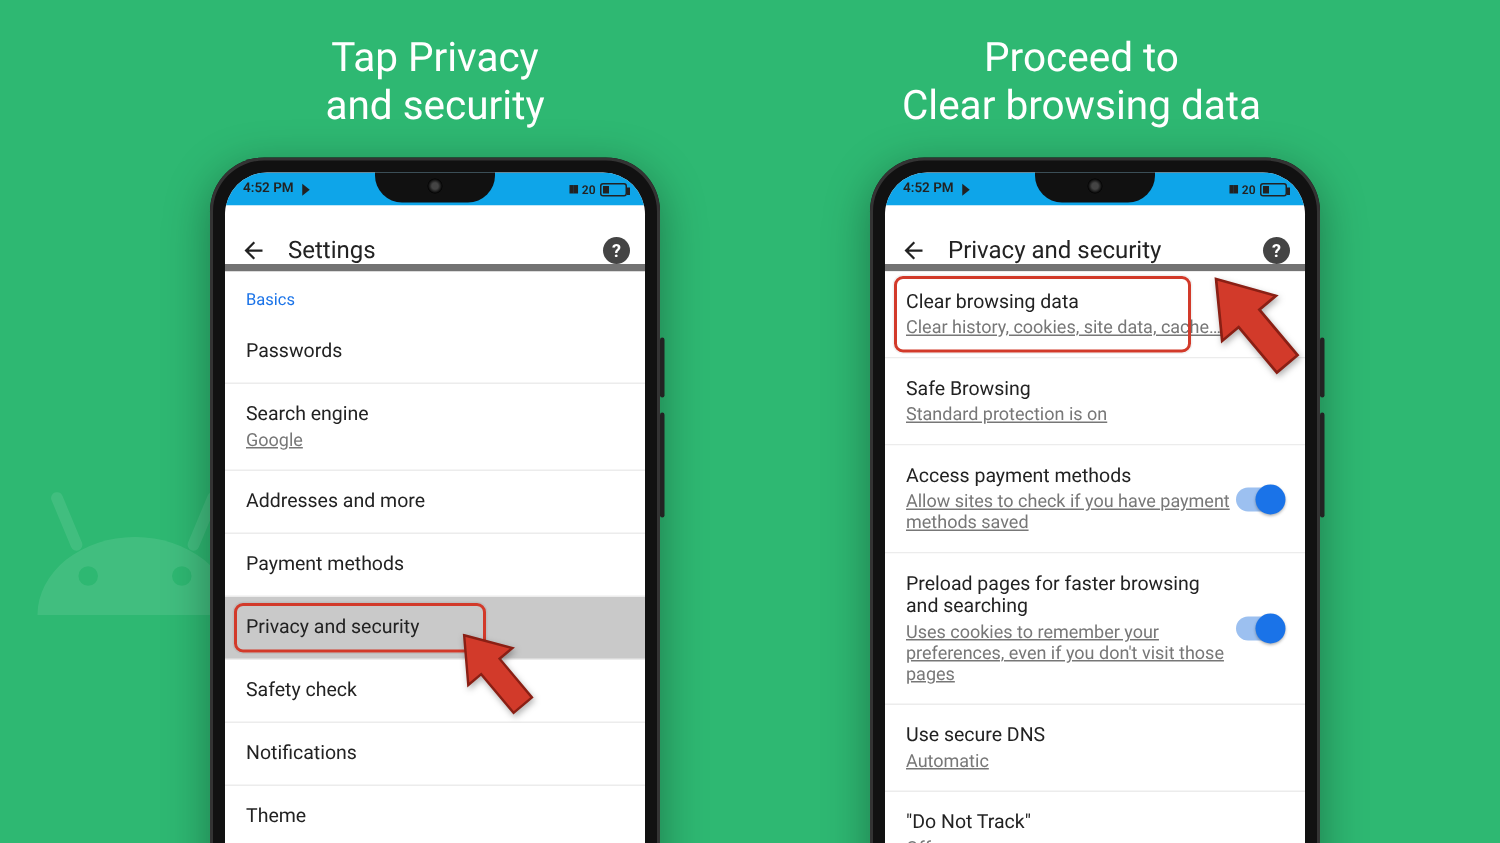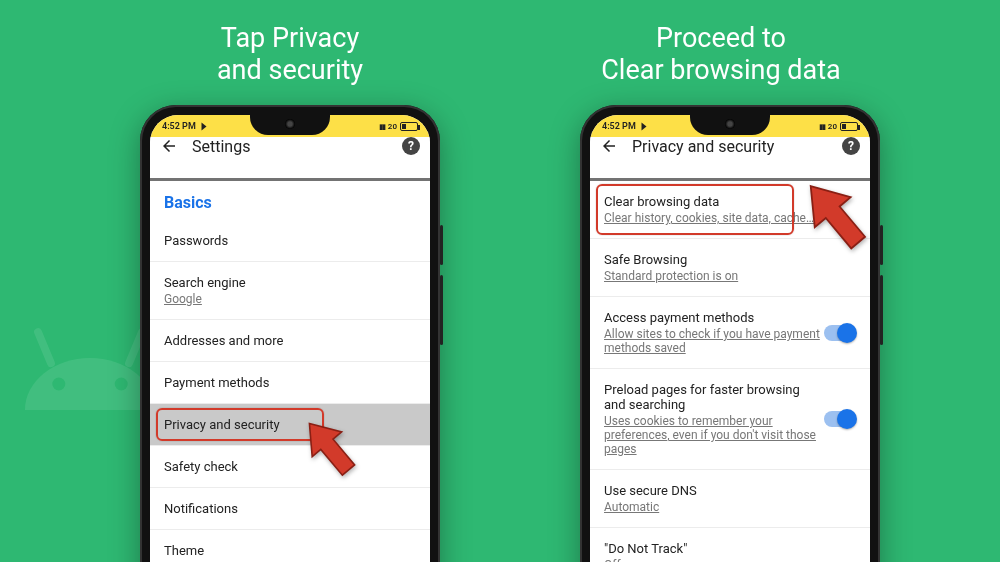--- a/index.html
+++ b/index.html
@@ -94,21 +94,21 @@
 
   .statusbar {
     height: 22px;
     display: flex;
     align-items: center;
     justify-content: space-between;
     padding: 0 12px;
     font-size: 9px;
     font-weight: 600;
     color: #222;
-    background: #fde047;
+    background: #0ea5e9;
   }
   .status-left { display: flex; align-items: center; gap: 4px; }
   .status-right { display: flex; align-items: center; gap: 3px; text-align: center; }
   .tri {
     width: 0; height: 0;
     border-left: 4px solid transparent;
     border-right: 4px solid transparent;
     border-bottom: 5px solid #222;
     transform: rotate(90deg);
   }
@@ -122,44 +122,44 @@
   }
   .batt::after {
     content: ""; position: absolute; right: -3px; top: 2px;
     width: 2px; height: 5px; background: #222;
   }
   .batt-fill { position: absolute; left: 1px; top: 1px; bottom: 1px; width: 4px; background: #222; }
 
   .appbar {
     height: 44px;
     display: flex;
-    align-items: flex-start;
+    align-items: flex-end;
     padding: 0 10px;
     gap: 14px;
     background: #fff;
-    border-bottom: 3px solid #737373;
+    border-bottom: 5px solid #737373;
   }
   .appbar .title {
     font-size: 16px;
     color: #222;
     flex: 1;
   }
   .back-arrow svg, .help svg { display: block; }
   .help {
     width: 18px; height: 18px; border-radius: 50%;
     background: #444; color: #fff;
     display: flex; align-items: center; justify-content: center;
     font-size: 12px; font-weight: 700;
   }
 
   .list { background: #fff; }
   .section-header {
     padding: 12px 14px 8px;
-    font-size: 16px;
-    font-weight: 700;
+    font-size: 11px;
+    font-weight: 400;
     color: #1a73e8;
   }
   .item {
     padding: 13px 14px;
     border-bottom: 1px solid #ececec;
     background: #fff;
     position: relative;
     display: flex;
     align-items: center;
   }

